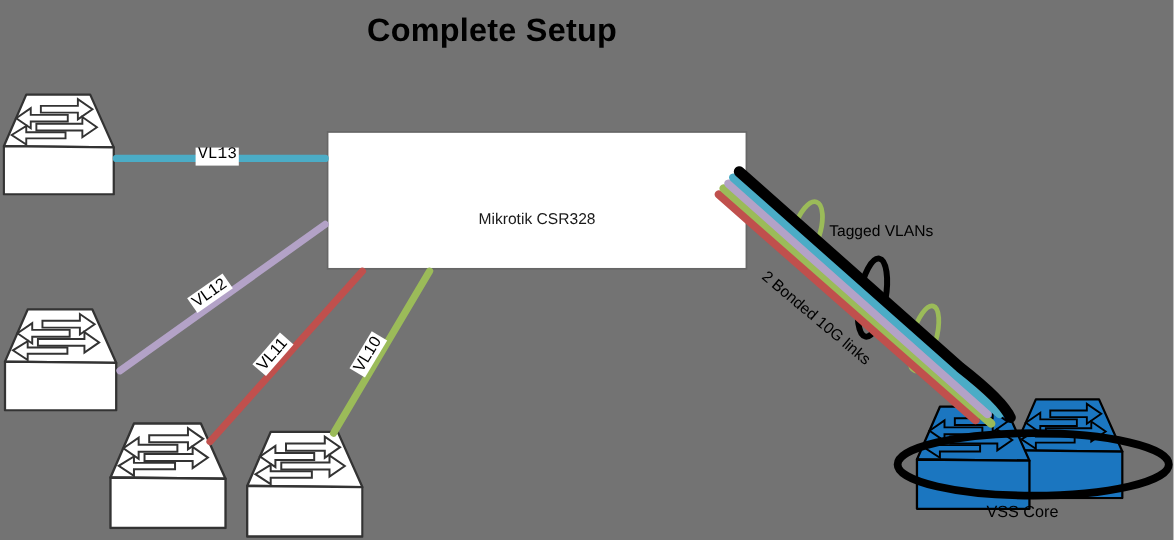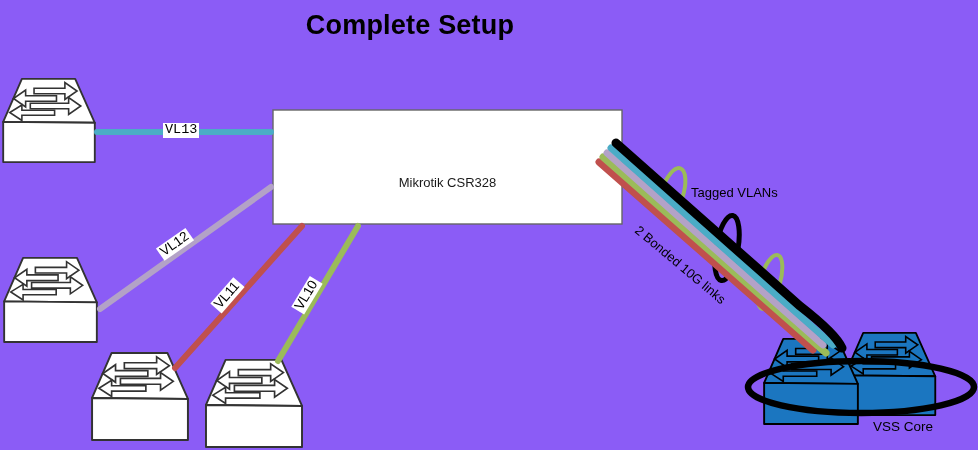--- a/index.html
+++ b/index.html
@@ -1,38 +1,38 @@
 <!DOCTYPE html>
 <html><head>
 <meta charset="utf-8">
 <style>
   html,body{margin:0;padding:0;background:#fff;}
   .stage{
-    position:relative;width:978px;height:450px;background:#8b5cf6;
+    position:relative;width:978px;height:450px;background:#737373;
     font-family:"Liberation Sans", sans-serif;overflow:hidden;
   }
   .stage svg.diagram{position:absolute;left:0;top:0;width:978px;height:450px;}
   .lbl{position:absolute;color:#000;font-size:13.5px;line-height:1.1;white-space:nowrap;}
   .lbl.on-line{background:#ffffff;padding:0 2px;}
   .title{
     position:absolute;left:250px;top:10px;width:320px;text-align:center;
     font-size:27px;font-weight:700;color:#000;letter-spacing:.2px;
   }
   .router-label{
     position:absolute;left:273px;top:110px;width:349px;height:144px;
     display:flex;align-items:center;justify-content:center;
     font-size:13px;color:#1a1a1a;
   }
   .rot{transform-origin:center center;display:inline-block;}
   .vl12{left:157px;top:237px;transform:rotate(-35deg);}
   .vl11{left:210px;top:288px;transform:rotate(-49deg);}
   .vl10{left:289px;top:288px;transform:rotate(-59deg);}
   .tagged{left:691px;top:186px;font-size:13px;}
   .bonded{left:612px;top:258px;width:136px;text-align:center;transform:rotate(40deg);font-size:13px;}
-  .vss{left:857px;top:420px;width:92px;text-align:center;font-size:13.5px;}
+  .vss{left:806px;top:420px;width:92px;text-align:center;font-size:13.5px;}
   .vl13{left:163px;top:123px;font-family:Liberation Mono, monospace;}
 </style>
 </head>
 <body>
 
 <div class="stage">
 
   <svg class="diagram" viewBox="0 0 978 450">
     <defs>
       <symbol id="sw" viewBox="0 0 100 92">

